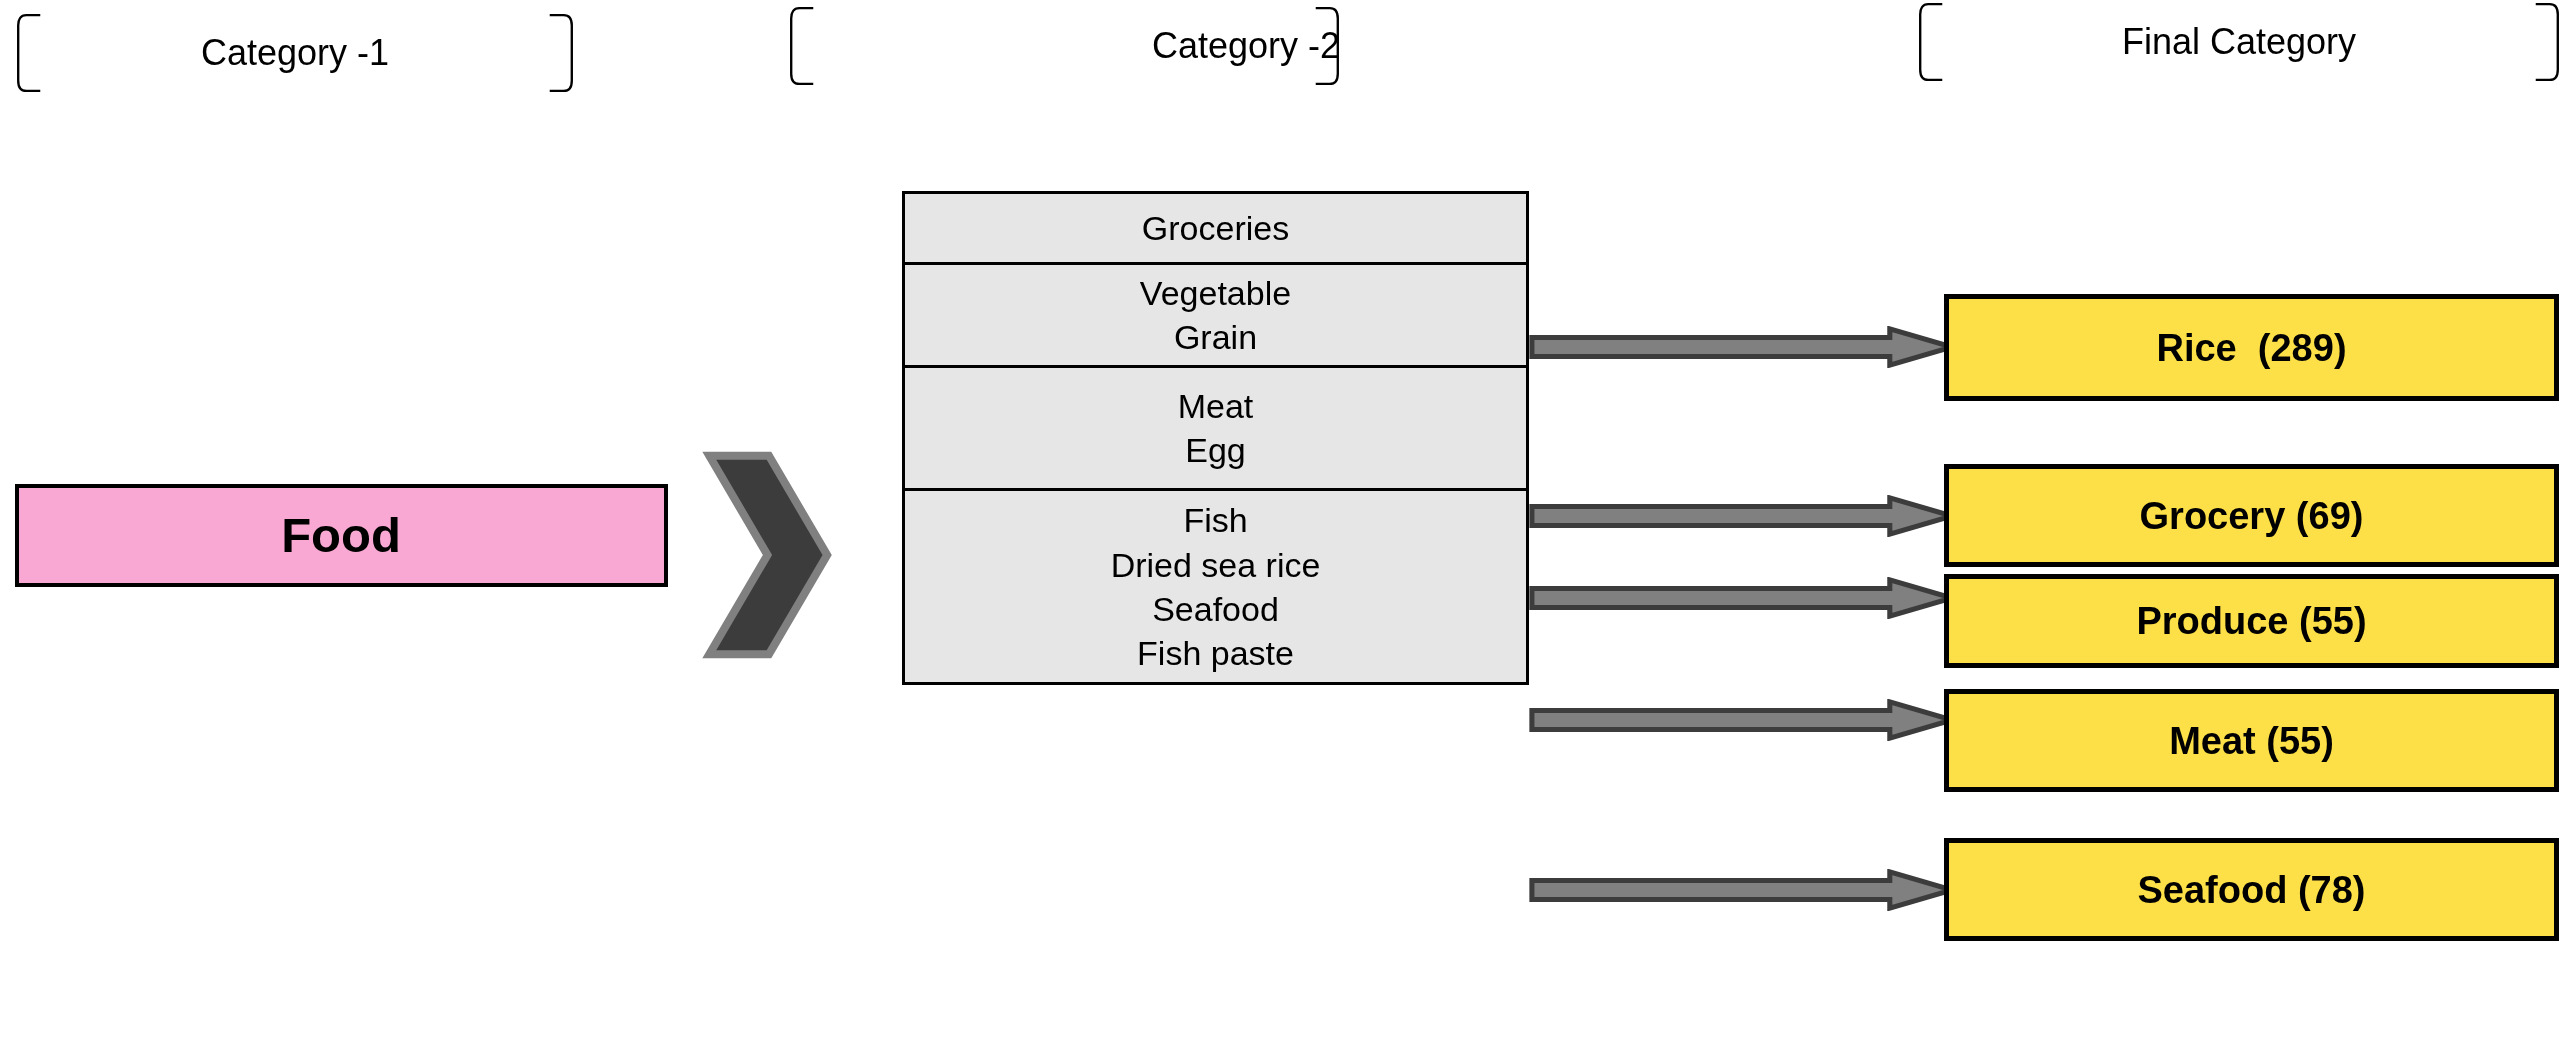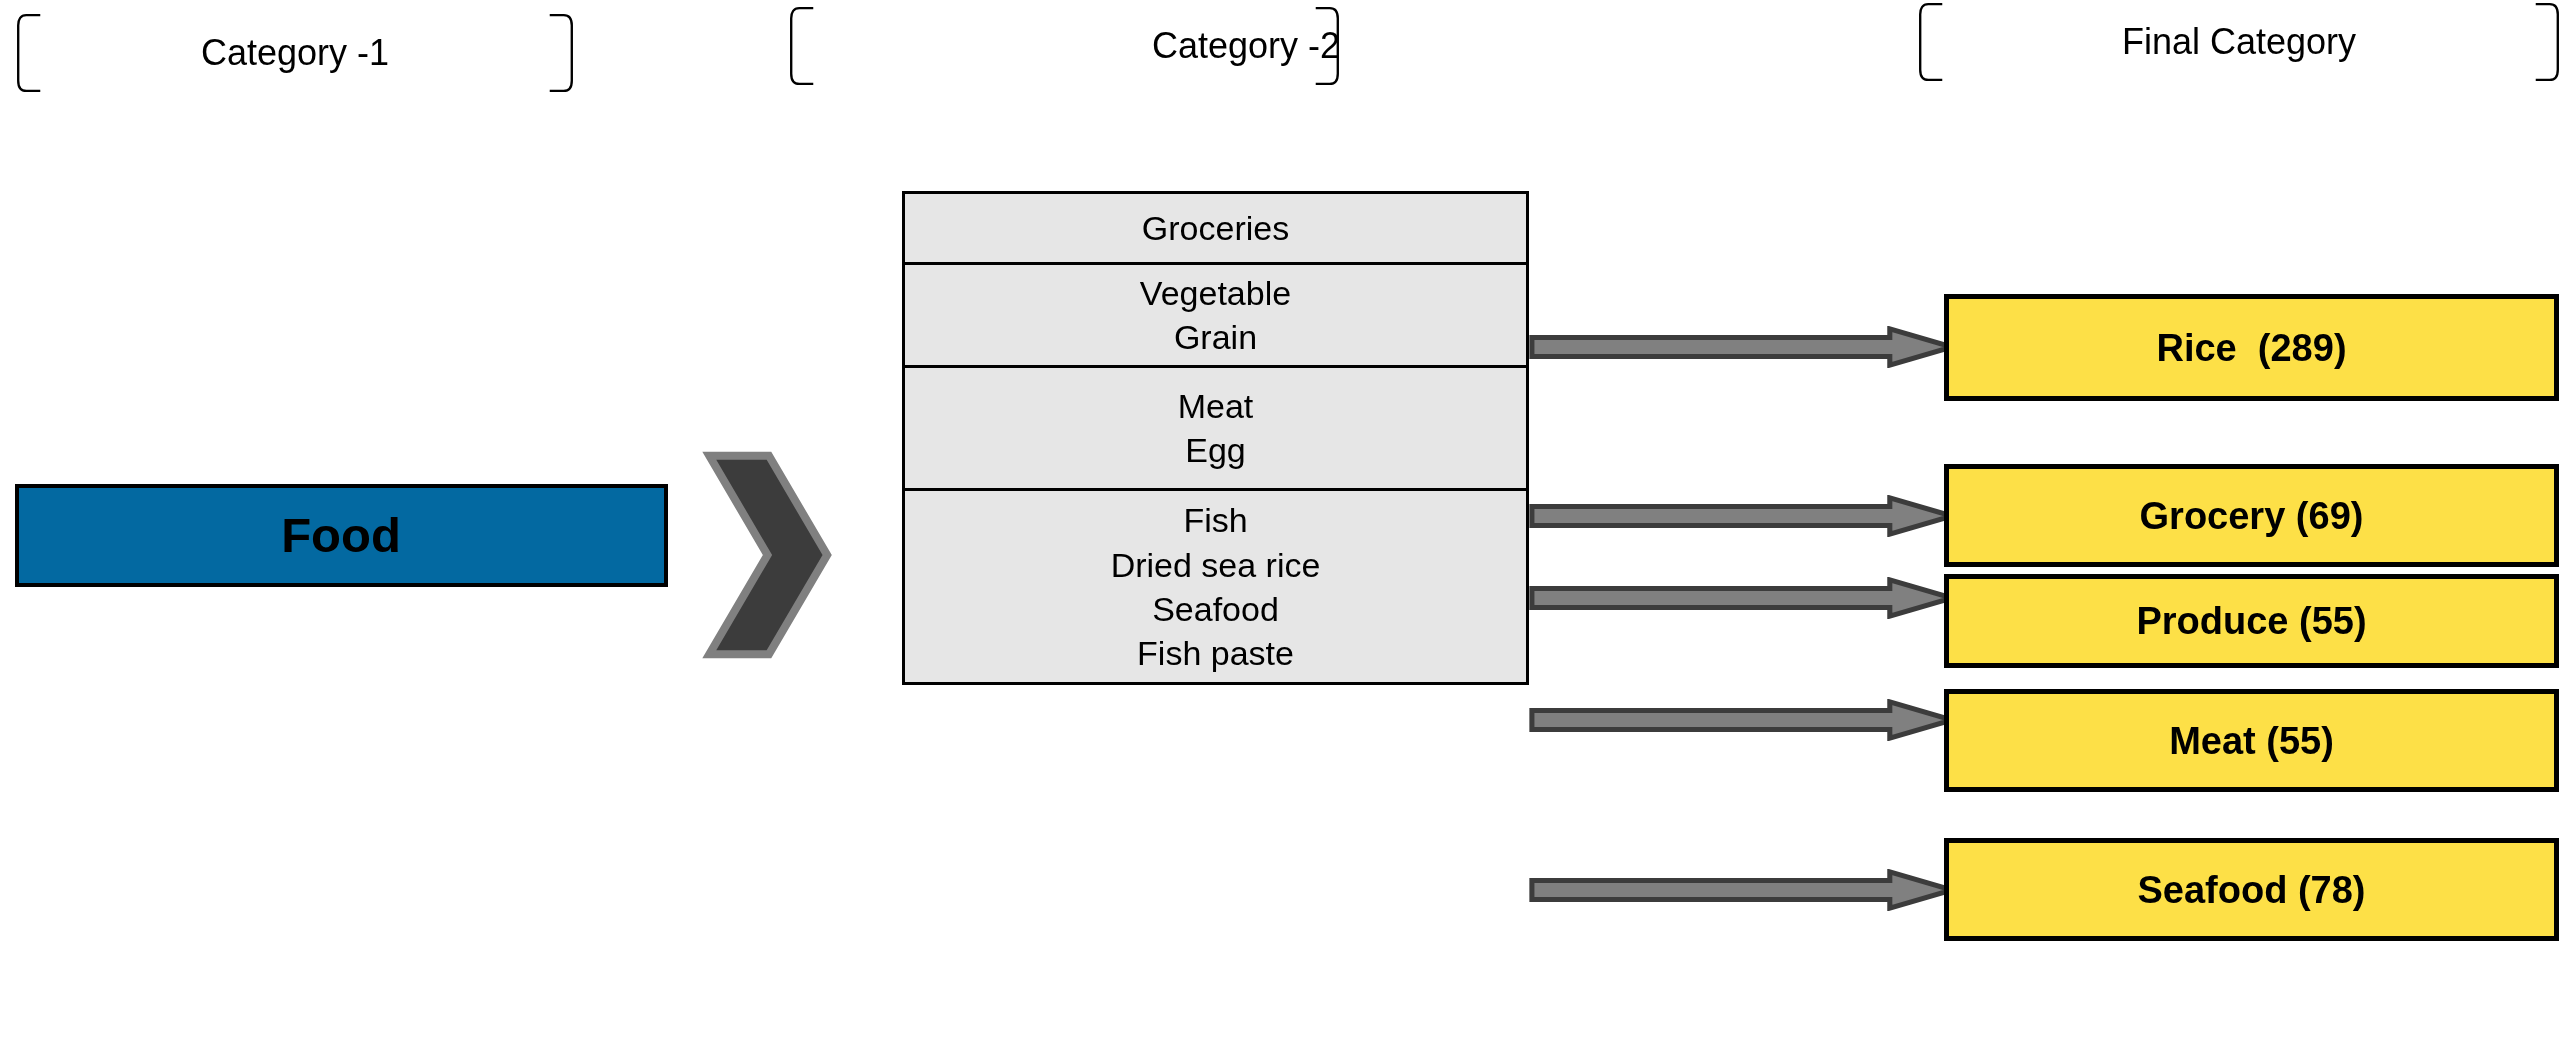--- a/index.html
+++ b/index.html
@@ -11,21 +11,21 @@
   .hdr .brk{position:absolute;top:0;bottom:0;width:25px;}
   .hdr .brk svg{display:block;width:100%;height:100%;}
   .hdr-label{font-size:36px;line-height:1;letter-spacing:0px;white-space:nowrap;}
 
   #hdr1{left:16px;  top:13px;  width:558px; height:80px;}
   #hdr2{left:789px;top:5.8px;   width:551px; height:80px;justify-content:flex-end;}
   #hdr3{left:1918px;top:1.5px;   width:642px; height:80px;}
 
   
   #food-box{position:absolute;left:14.5px;top:484px;width:653px;height:103px;
-            background:#0369a1;border:4.4px solid #000;box-sizing:border-box;
+            background:#f9a8d4;border:4.4px solid #000;box-sizing:border-box;
             display:flex;align-items:center;justify-content:center;}
   #food-label{font-size:49px;font-weight:bold;line-height:1;}
 
   
   #chevron{position:absolute;left:702px;top:450px;width:131px;height:210px;}
   #chevron svg{display:block;width:100%;height:100%;}
 
   
   #cat2{position:absolute;left:902px;top:191px;width:627px;height:856px;
         box-sizing:border-box;display:flex;flex-direction:column;}

